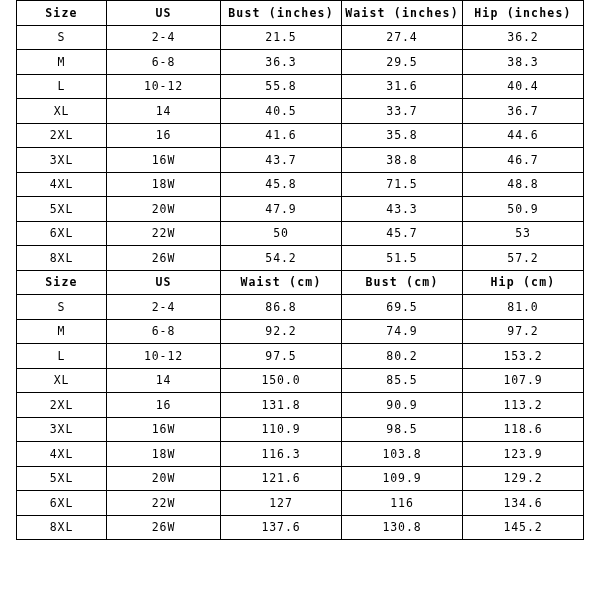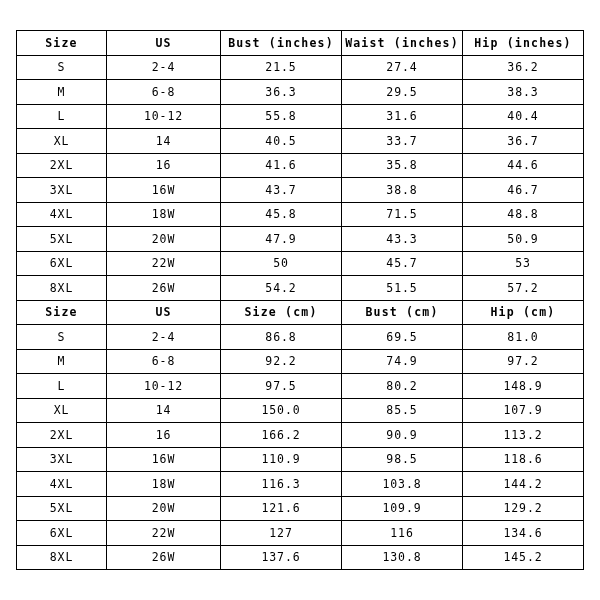--- a/index.html
+++ b/index.html
@@ -12,21 +12,21 @@
     background: #ffffff;
     font-family: "DejaVu Sans Mono", "Liberation Mono", monospace;
     overflow: hidden;
   }
   .page {
     position: relative;
     width: 600px;
     height: 600px;
     box-sizing: border-box;
     display: flex;
-    align-items: center;
+    align-items: flex-start;
     justify-content: center;
   }
   table.size-chart {
     border-collapse: collapse;
     width: 567px;
     table-layout: fixed;
     margin: 0;
   }
   table.size-chart td {
     border: 1px solid #000000;
@@ -137,21 +137,21 @@
         <td>8XL</td>
         <td>26W</td>
         <td>54.2</td>
         <td>51.5</td>
         <td>57.2</td>
       </tr>
 
       <tr class="header-row">
         <td>Size</td>
         <td>US</td>
-        <td>Size (cm)</td>
+        <td>Waist (cm)</td>
         <td>Bust (cm)</td>
         <td>Hip (cm)</td>
       </tr>
       <tr>
         <td>S</td>
         <td>2-4</td>
         <td>86.8</td>
         <td>69.5</td>
         <td>81.0</td>
       </tr>
@@ -160,49 +160,49 @@
         <td>6-8</td>
         <td>92.2</td>
         <td>74.9</td>
         <td>97.2</td>
       </tr>
       <tr>
         <td>L</td>
         <td>10-12</td>
         <td>97.5</td>
         <td>80.2</td>
-        <td>148.9</td>
+        <td>153.2</td>
       </tr>
       <tr>
         <td>XL</td>
         <td>14</td>
         <td>150.0</td>
         <td>85.5</td>
         <td>107.9</td>
       </tr>
       <tr>
         <td>2XL</td>
         <td>16</td>
-        <td>166.2</td>
+        <td>131.8</td>
         <td>90.9</td>
         <td>113.2</td>
       </tr>
       <tr>
         <td>3XL</td>
         <td>16W</td>
         <td>110.9</td>
         <td>98.5</td>
         <td>118.6</td>
       </tr>
       <tr>
         <td>4XL</td>
         <td>18W</td>
         <td>116.3</td>
         <td>103.8</td>
-        <td>144.2</td>
+        <td>123.9</td>
       </tr>
       <tr>
         <td>5XL</td>
         <td>20W</td>
         <td>121.6</td>
         <td>109.9</td>
         <td>129.2</td>
       </tr>
       <tr>
         <td>6XL</td>

